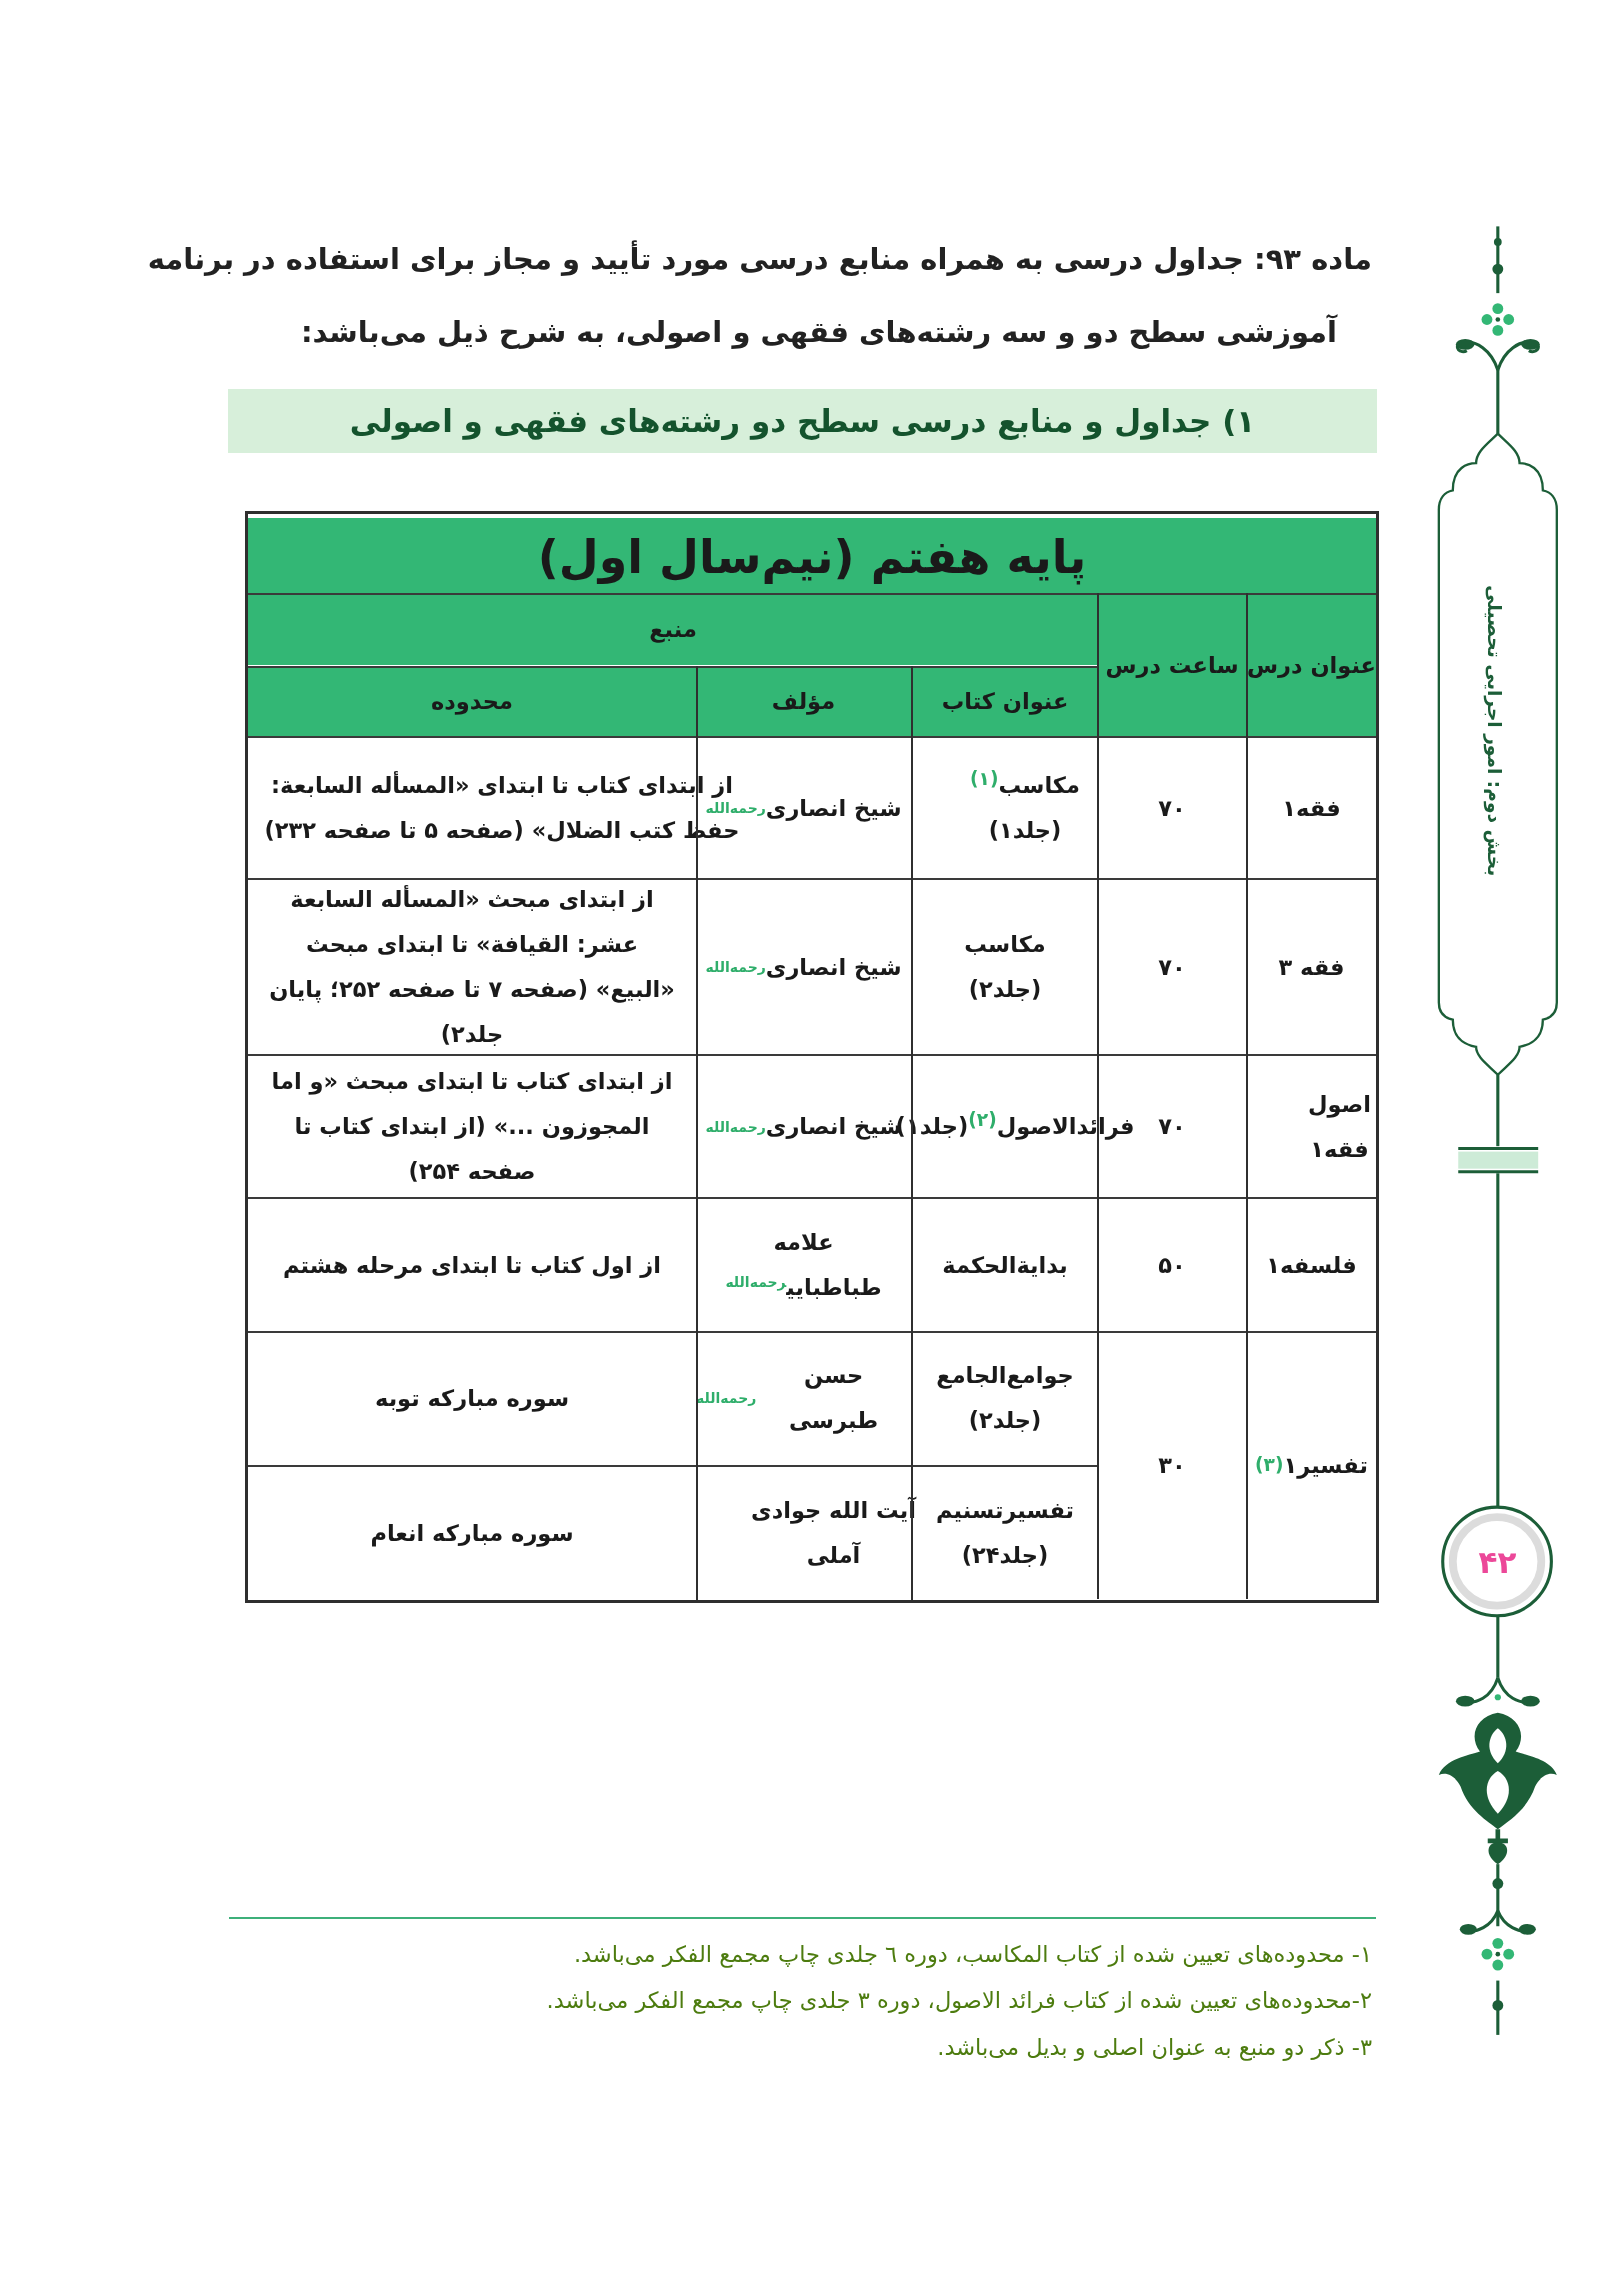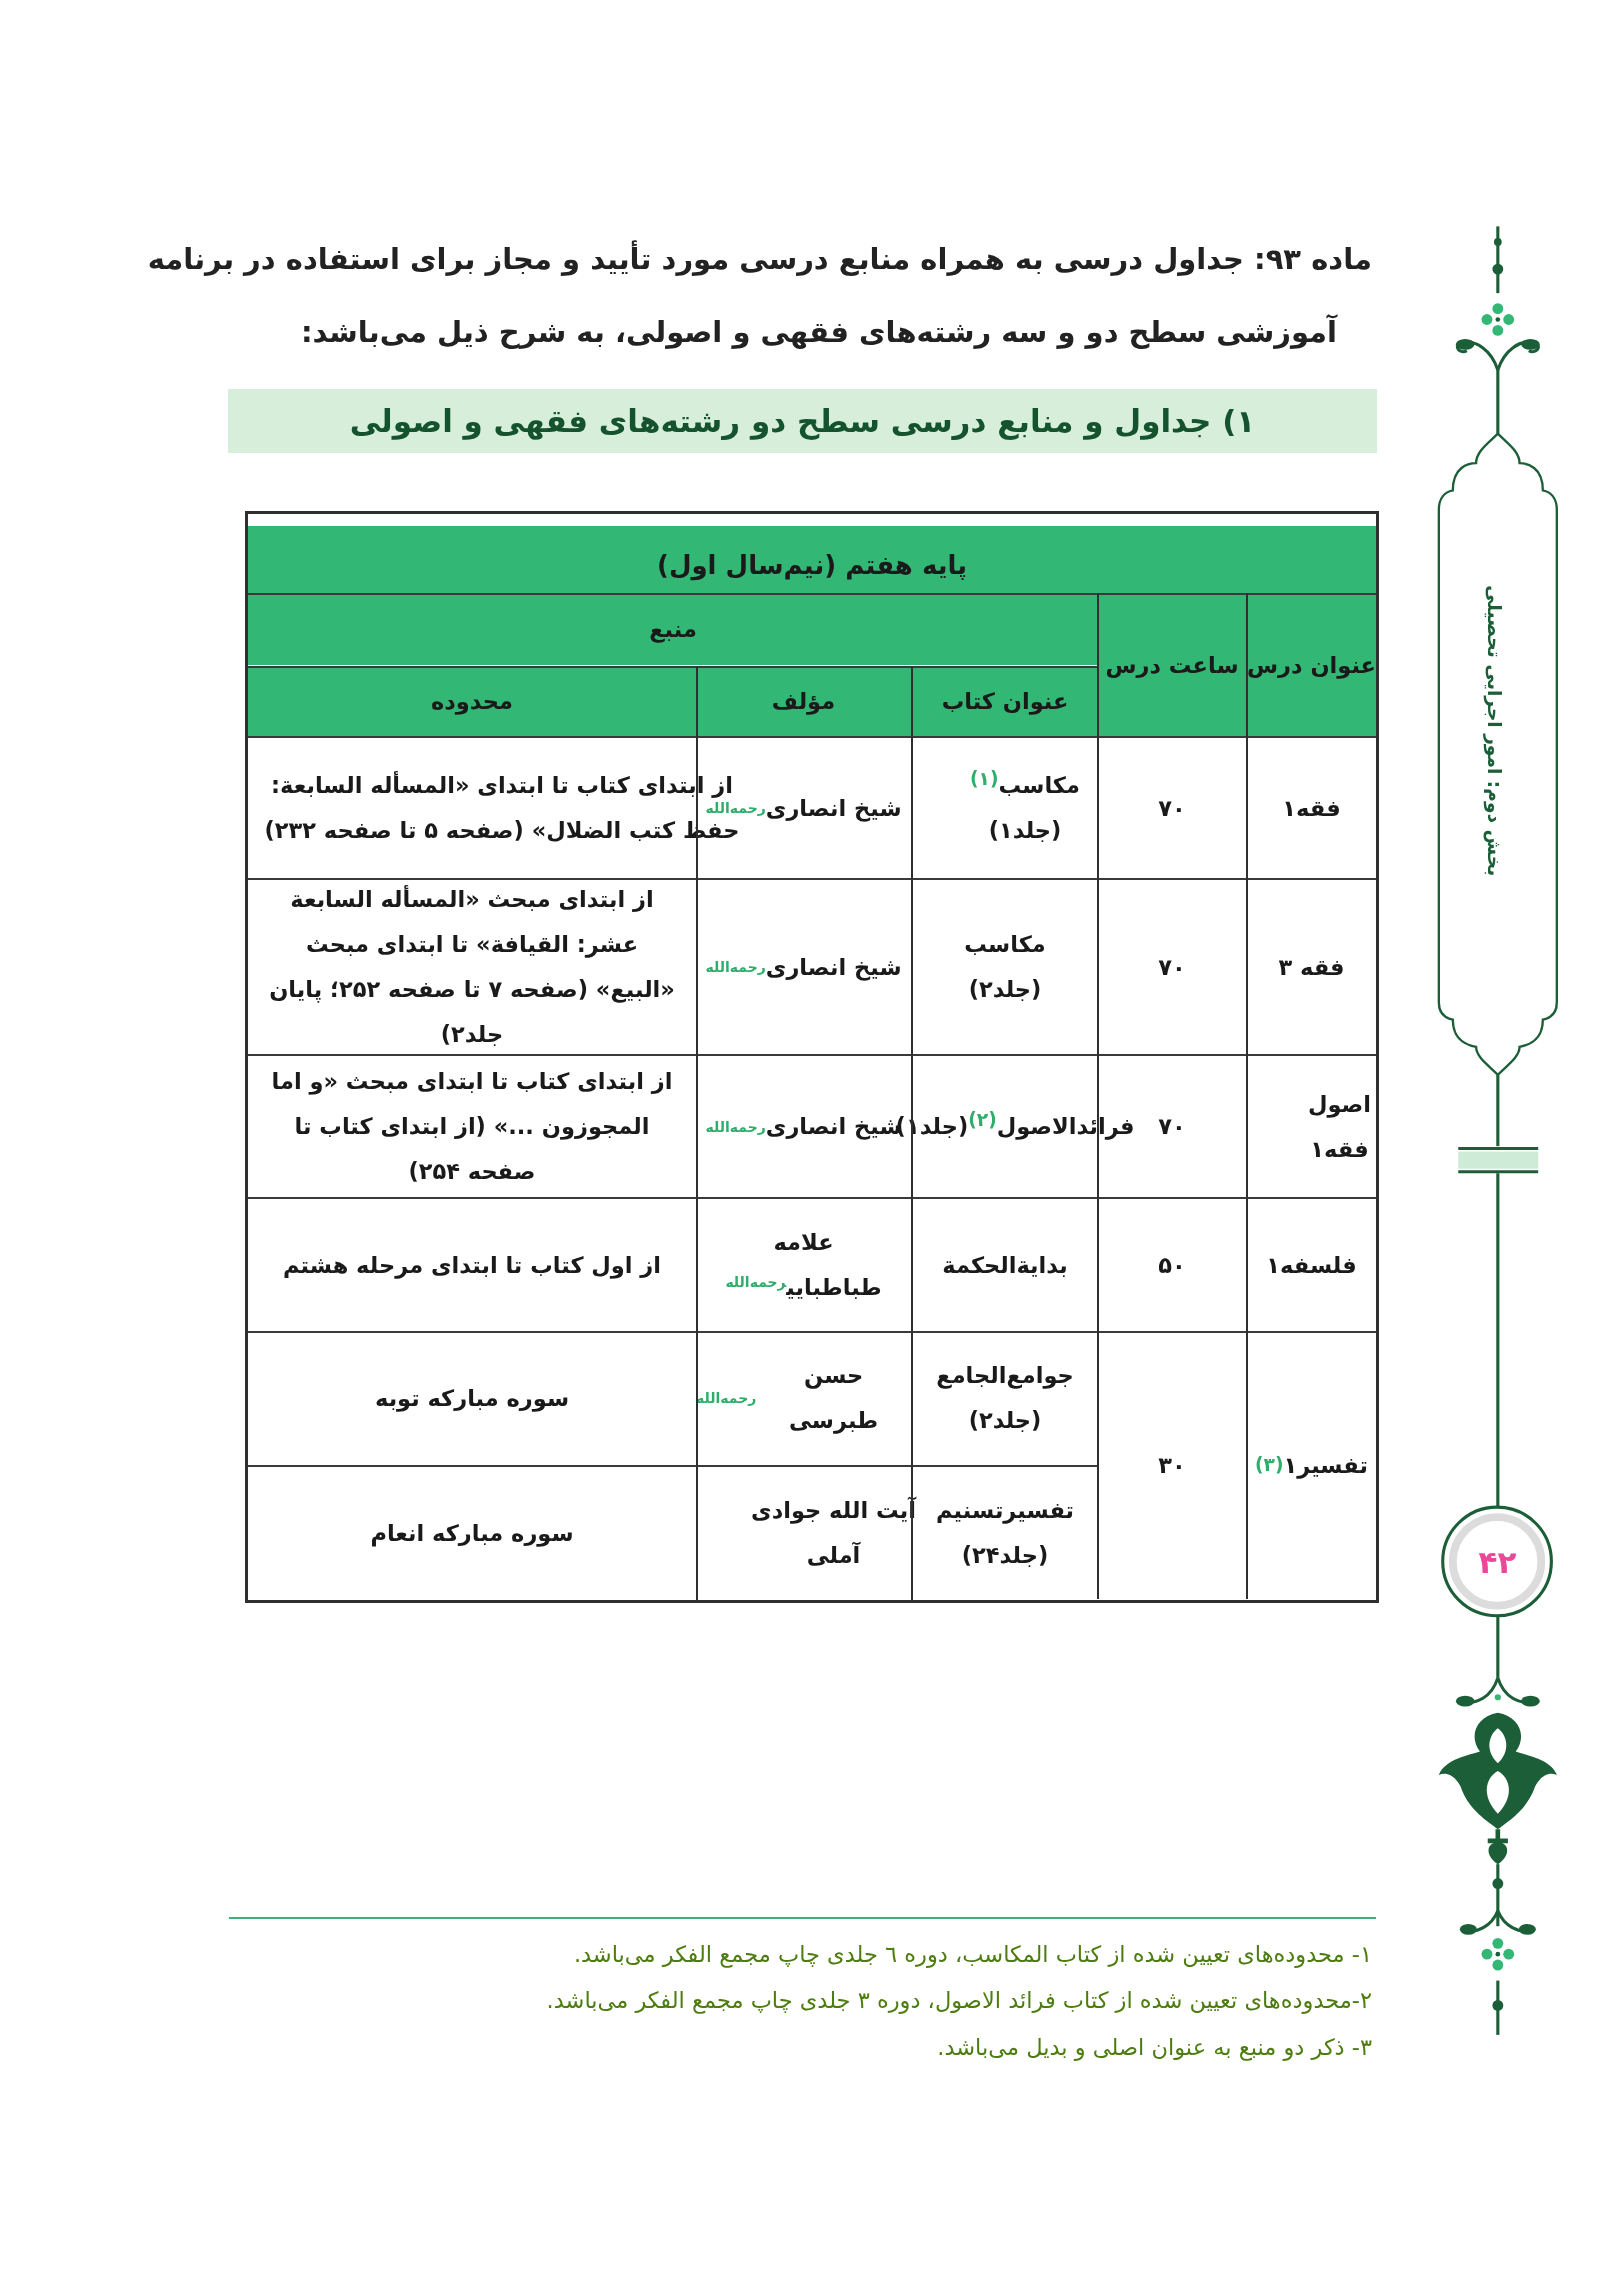--- a/index.html
+++ b/index.html
@@ -44,21 +44,21 @@
 
 <div id="intro1" class="intro rtl">ماده ۹۳: جداول درسی به همراه منابع درسی مورد تأیید و مجاز برای استفاده در برنامه</div>
 <div id="intro2" class="intro rtl">آموزشی سطح دو و سه رشته‌های فقهی و اصولی، به شرح ذیل می‌باشد:</div>
 
 <div id="banner">
   <span class="rtl">۱) جداول و منابع درسی سطح دو رشته‌های فقهی و اصولی</span>
 </div>
 
 <div id="tbl">
 
-  <div class="cell hdr" style="left:0;top:12px;width:1128px;height:79px;font-size:26px;">پایه هفتم (نیم‌سال اول)</div>
+  <div class="cell hdr" style="left:0;top:4px;width:1128px;height:79px;font-size:46px;">پایه هفتم (نیم‌سال اول)</div>
   <div class="cell hdr" style="left:0;top:79px;width:850px;height:72px;">منبع</div>
   <div class="cell hdr" style="left:850px;top:79px;width:148px;height:144px;">ساعت درس</div>
   <div class="cell hdr" style="left:999px;top:79px;width:129px;height:144px;">عنوان درس</div>
   <div class="cell hdr" style="left:0;top:152px;width:448px;height:71px;">محدوده</div>
   <div class="cell hdr" style="left:448px;top:152px;width:215px;height:71px;">مؤلف</div>
   <div class="cell hdr" style="left:664px;top:152px;width:186px;height:71px;">عنوان کتاب</div>
 
   <div>
     <div class="cell" style="left:999px;top:223px;width:129px;height:142px;">فقه۱</div>
     <div class="cell" style="left:850px;top:223px;width:148px;height:142px;">۷۰</div>

